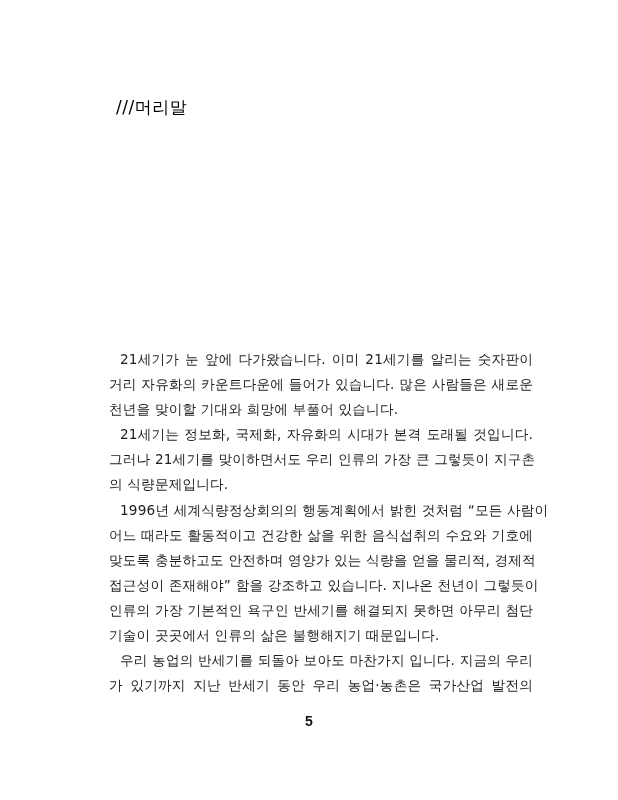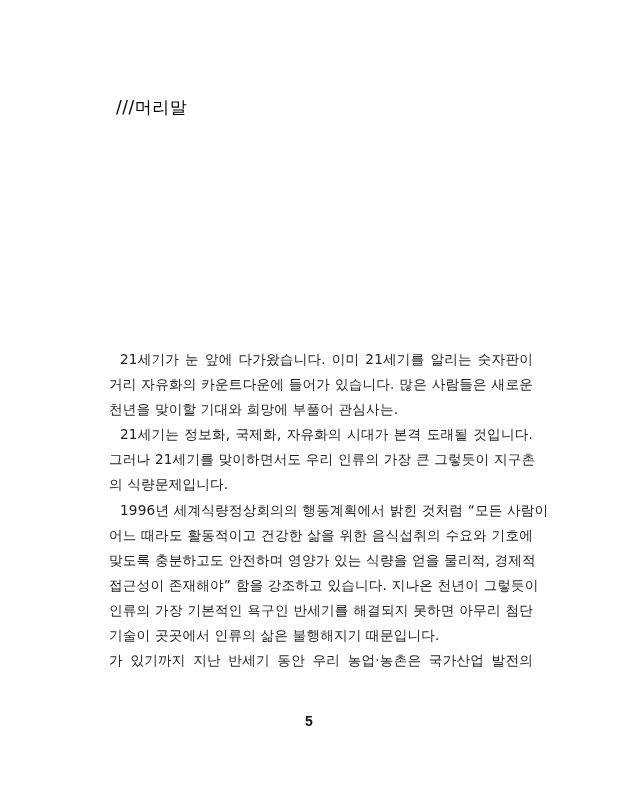--- a/index.html
+++ b/index.html
@@ -65,33 +65,34 @@
   </style>
 </head>
 <body>
 
 <div class="heading">///머리말</div>
 
 <div class="body-text">
   <div>
     <span class="line indent">21세기가 눈 앞에 다가왔습니다. 이미 21세기를 알리는 숫자판이</span>
     <span class="line">거리 자유화의 카운트다운에 들어가 있습니다. 많은 사람들은 새로운</span>
-    <span class="line last">천년을 맞이할 기대와 희망에 부풀어 관심사는.</span>
+    <span class="line last">천년을 맞이할 기대와 희망에 부풀어 있습니다.</span>
   </div>
   <div>
     <span class="line indent">21세기는 정보화, 국제화, 자유화의 시대가 본격 도래될 것입니다.</span>
     <span class="line">그러나 21세기를 맞이하면서도 우리 인류의 가장 큰 그렇듯이 지구촌</span>
     <span class="line last">의 식량문제입니다.</span>
   </div>
   <div>
     <span class="line indent">1996년 세계식량정상회의의 행동계획에서 밝힌 것처럼 “모든 사람이</span>
     <span class="line">어느 때라도 활동적이고 건강한 삶을 위한 음식섭취의 수요와 기호에</span>
     <span class="line">맞도록 충분하고도 안전하며 영양가 있는 식량을 얻을 물리적, 경제적</span>
     <span class="line">접근성이 존재해야” 함을 강조하고 있습니다. 지나온 천년이 그렇듯이</span>
     <span class="line">인류의 가장 기본적인 욕구인 반세기를 해결되지 못하면 아무리 첨단</span>
     <span class="line last">기술이 곳곳에서 인류의 삶은 불행해지기 때문입니다.</span>
   </div>
   <div>
+    <span class="line indent">우리 농업의 반세기를 되돌아 보아도 마찬가지 입니다. 지금의 우리</span>
     <span class="line">가 있기까지 지난 반세기 동안 우리 농업·농촌은 국가산업 발전의</span>
   </div>
 </div>
 
 <div class="page-number">5</div>
 
 </body></html>

